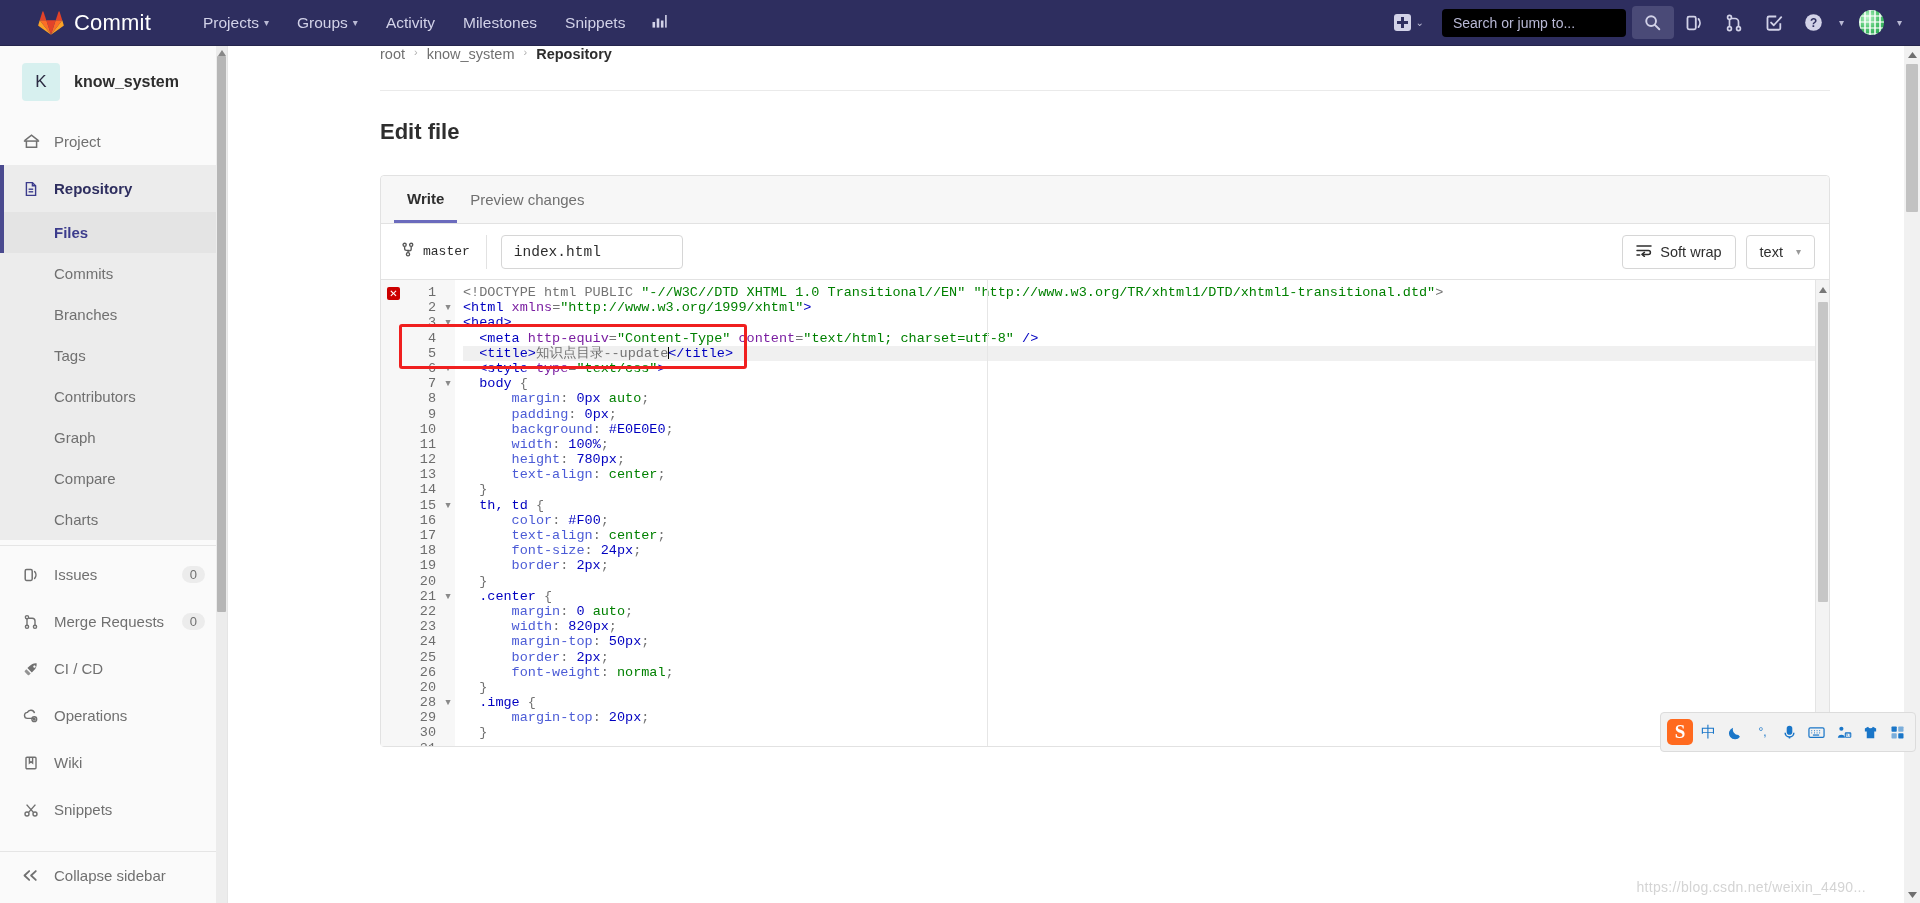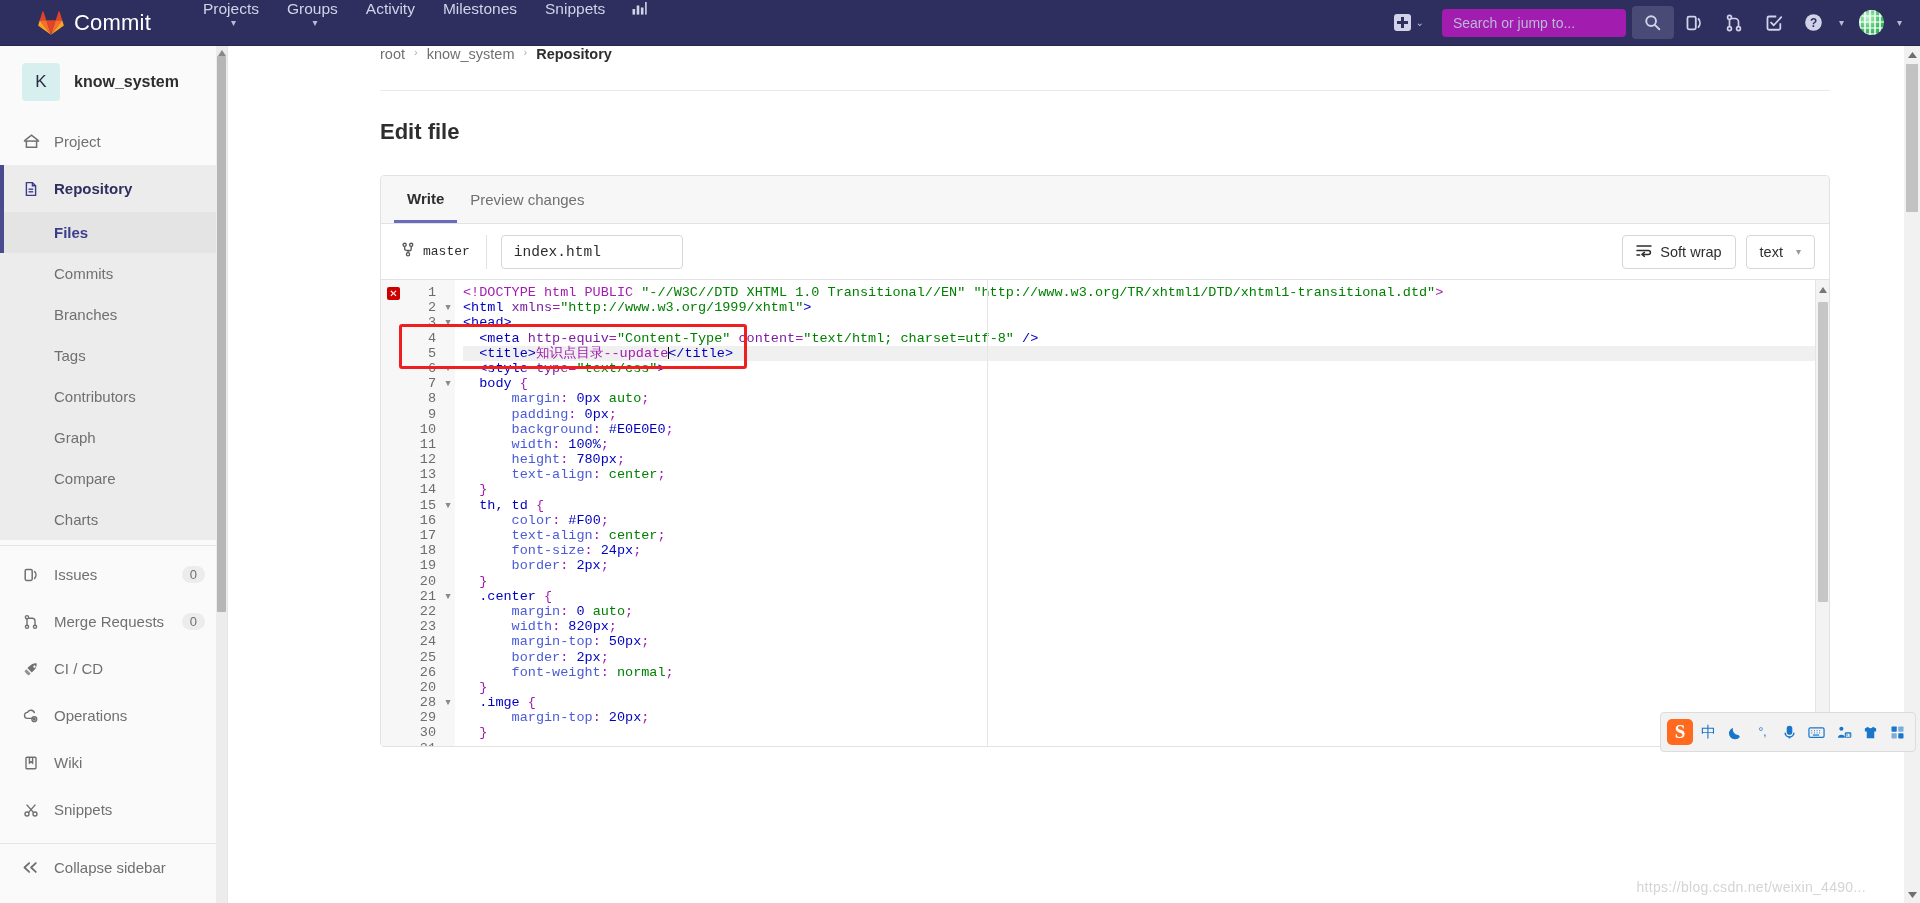--- a/index.html
+++ b/index.html
@@ -21,21 +21,21 @@
   }
   .nav-logo { display: flex; align-items: center; margin-left: 38px; }
   .nav-logo svg { display: block; }
   .nav-logo .brand {
     color: #fff; font-size: 22px; letter-spacing: .2px;
     margin-left: 10px; font-weight: 400;
   }
   .nav-links { display: flex; align-items: center; margin-left: 38px; }
   .nav-link {
     color: #d2d2e8; font-size: 15.5px; padding: 0 14px; height: 46px;
-    display: flex; align-items: center; cursor: pointer; white-space: nowrap; flex-direction: column;
+    display: flex; align-items: center; cursor: pointer; white-space: nowrap;
   }
   .caret { margin-left: 5px; font-size: 10px; line-height: 1; opacity: .85; }
   .nav-link.icononly { padding: 0 12px; }
 
   .nav-right {
     margin-left: auto; display: flex; align-items: center; height: 46px;
     padding-right: 18px;
   }
   .nav-plus {
     display: flex; align-items: center; height: 46px; padding: 0 10px;
@@ -45,21 +45,21 @@
     width: 17px; height: 17px; background: #d2d2e8; border-radius: 3px;
     position: relative;
   }
   .plus-box:before, .plus-box:after {
     content: ""; position: absolute; background: #2e2e5f;
   }
   .plus-box:before { left: 7px; top: 3px; width: 3px; height: 11px; }
   .plus-box:after  { top: 7px; left: 3px; height: 3px; width: 11px; }
 
   .search-box {
-    width: 184px; height: 28px; background: #a21caf; border-radius: 4px;
+    width: 184px; height: 28px; background: #000000; border-radius: 4px;
     display: flex; align-items: center; position: relative;
     margin-left: 8px; margin-right: 6px; cursor: text;
   }
   .search-box .ph {
     color: #b9b9d6; font-size: 14px; padding-left: 11px; flex: 1;
     white-space: nowrap; overflow: hidden;
   }
 
   .nav-icon {
     width: 40px; height: 46px; display: flex; align-items: center;
@@ -122,21 +122,21 @@
     display: flex; align-items: center; height: 41px; padding-left: 54px;
     color: #707070; cursor: pointer; font-size: 15px; position: relative;
   }
   .s-sub.current { background: #e4e4e4; color: #3c3c8c; font-weight: 600; }
   .s-sub.current:before {
     content: ""; position: absolute; left: 0; top: 0; bottom: 0;
     width: 4px; background: #4a4a8f;
   }
   .s-divider { height: 1px; background: #e5e5e5; margin: 5px 0; }
   .collapse-row {
-    position: absolute; bottom: 12px; left: 0; right: 0; height: 48px;
+    position: absolute; bottom: 4px; left: 0; right: 0; height: 48px;
     border-top: 1px solid #e5e5e5; display: flex; align-items: center;
     padding-left: 22px; color: #707070; cursor: pointer; background: #fafafa;
   }
   .sb-scroll {
     position: absolute; top: 0px; right: 0px; width: 11px; bottom: 0;
     background: #ececec;
   }
   .sb-thumb {
     position: absolute; top: 10px; left: 1px; width: 9px; height: 556px;
     background: #b6b6b6; border-radius: 1px;
@@ -243,21 +243,21 @@
   }
   .code-line { height: 15.2px; white-space: pre; }
   .code-line.hl { background: #f0f0f0; }
   .tok-tag   { color: #0000c0; }
   .tok-attr  { color: #7a1ea1; }
   .tok-str   { color: #008000; }
   .tok-prop  { color: #4b5bd6; }
   .tok-val   { color: #008000; }
   .tok-num   { color: #0000c0; }
   .tok-sel   { color: #0000c0; }
-  .tok-plain { color: #a21caf; }
+  .tok-plain { color: #737373; }
   .caret-bar {
     display: inline-block; width: 1px; height: 12px; background: #000;
     vertical-align: -2px; margin: 0 -0.5px;
   }
 
   .red-box {
     position: absolute; border: 3px solid #f01f1f; border-radius: 3px;
     pointer-events: none; z-index: 9;
   }
 

